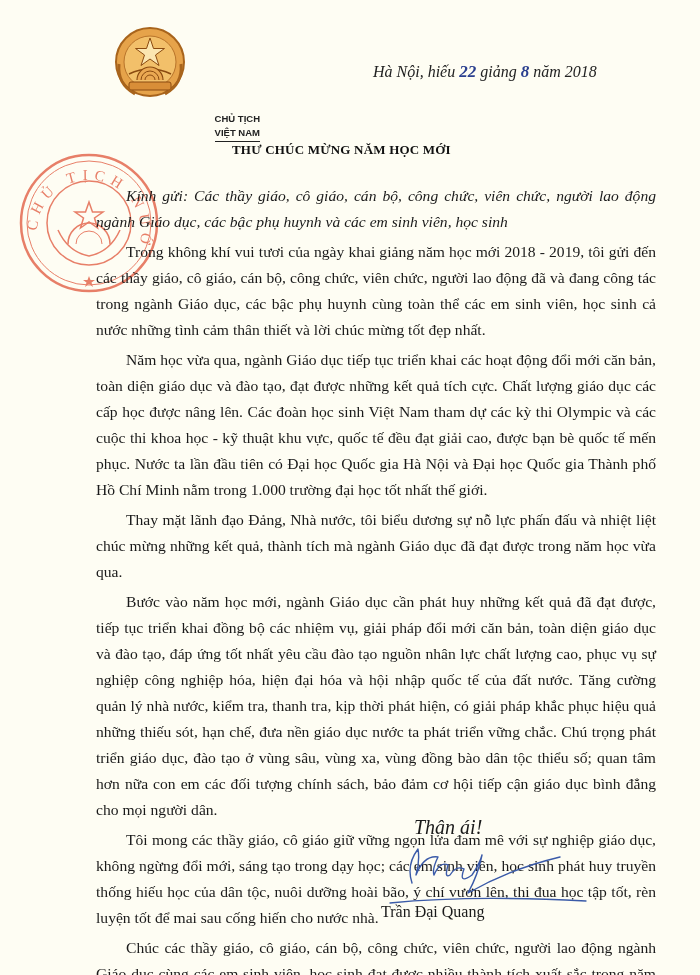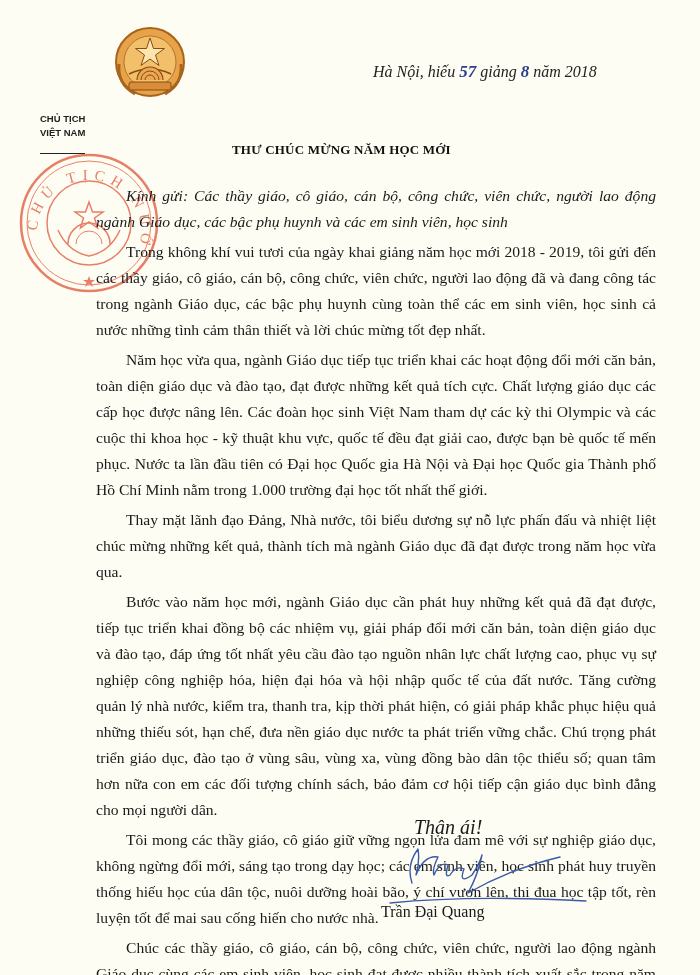--- a/index.html
+++ b/index.html
@@ -9,24 +9,24 @@
     font-family: "Liberation Serif", "DejaVu Serif", serif;
     color: #1a1a1a;
     position: relative;
   }
   .page { position: absolute; left: 0; top: 0; width: 700px; height: 975px; }
 
   
   .emblem { position: absolute; left: 107px; top: 24px; width: 86px; height: 82px; }
   .issuer {
     position: absolute; left: 40px; top: 112px; width: 220px;
-    text-align: left; font-family: "Liberation Sans", "DejaVu Sans", sans-serif;
+    text-align: right; font-family: "Liberation Sans", "DejaVu Sans", sans-serif;
     font-weight: bold; font-size: 9.5px; line-height: 14px; color: #222;
   }
-  .issuer .country-name { display: inline-block; border-bottom: 1px solid #222; padding-bottom: 13px; }
+  .issuer .country-name { display: inline-block; border-bottom: 1px solid #222; padding-bottom: 1px; }
   .dateline {
     position: absolute; left: 373px; top: 62px;
     font-style: italic; font-size: 16px; color: #222;
   }
   .dateline .handwritten { color: #2a3f8f; font-weight: bold; font-style: italic; font-size: 17px; }
   .title {
     position: absolute; left: 232px; top: 142px;
     font-weight: bold; font-size: 13px; color: #111; letter-spacing: 0.2px;
   }
 
@@ -64,21 +64,21 @@
     <path d="M74 40 Q76 60 58 70" fill="none" stroke="#a8641c" stroke-width="3"></path>
   </svg>
 
   <div class="issuer">
     <div>CHỦ TỊCH</div>
     <div><span class="country-name">VIỆT NAM</span></div>
   </div>
 
   <div class="dateline">
     <span>Hà Nội, hiếu</span>
-    <span class="handwritten">57</span>
+    <span class="handwritten">22</span>
     <span>giảng</span>
     <span class="handwritten">8</span>
     <span>năm 2018</span>
   </div>
 
   <div class="title">THƯ CHÚC MỪNG NĂM HỌC MỚI</div>
 
   <svg class="seal" viewBox="0 0 142 142">
     <circle cx="71" cy="71" r="68" fill="none" stroke="#e0553a" stroke-width="2.5"></circle>
     <circle cx="71" cy="71" r="62" fill="none" stroke="#e0553a" stroke-width="1"></circle>

